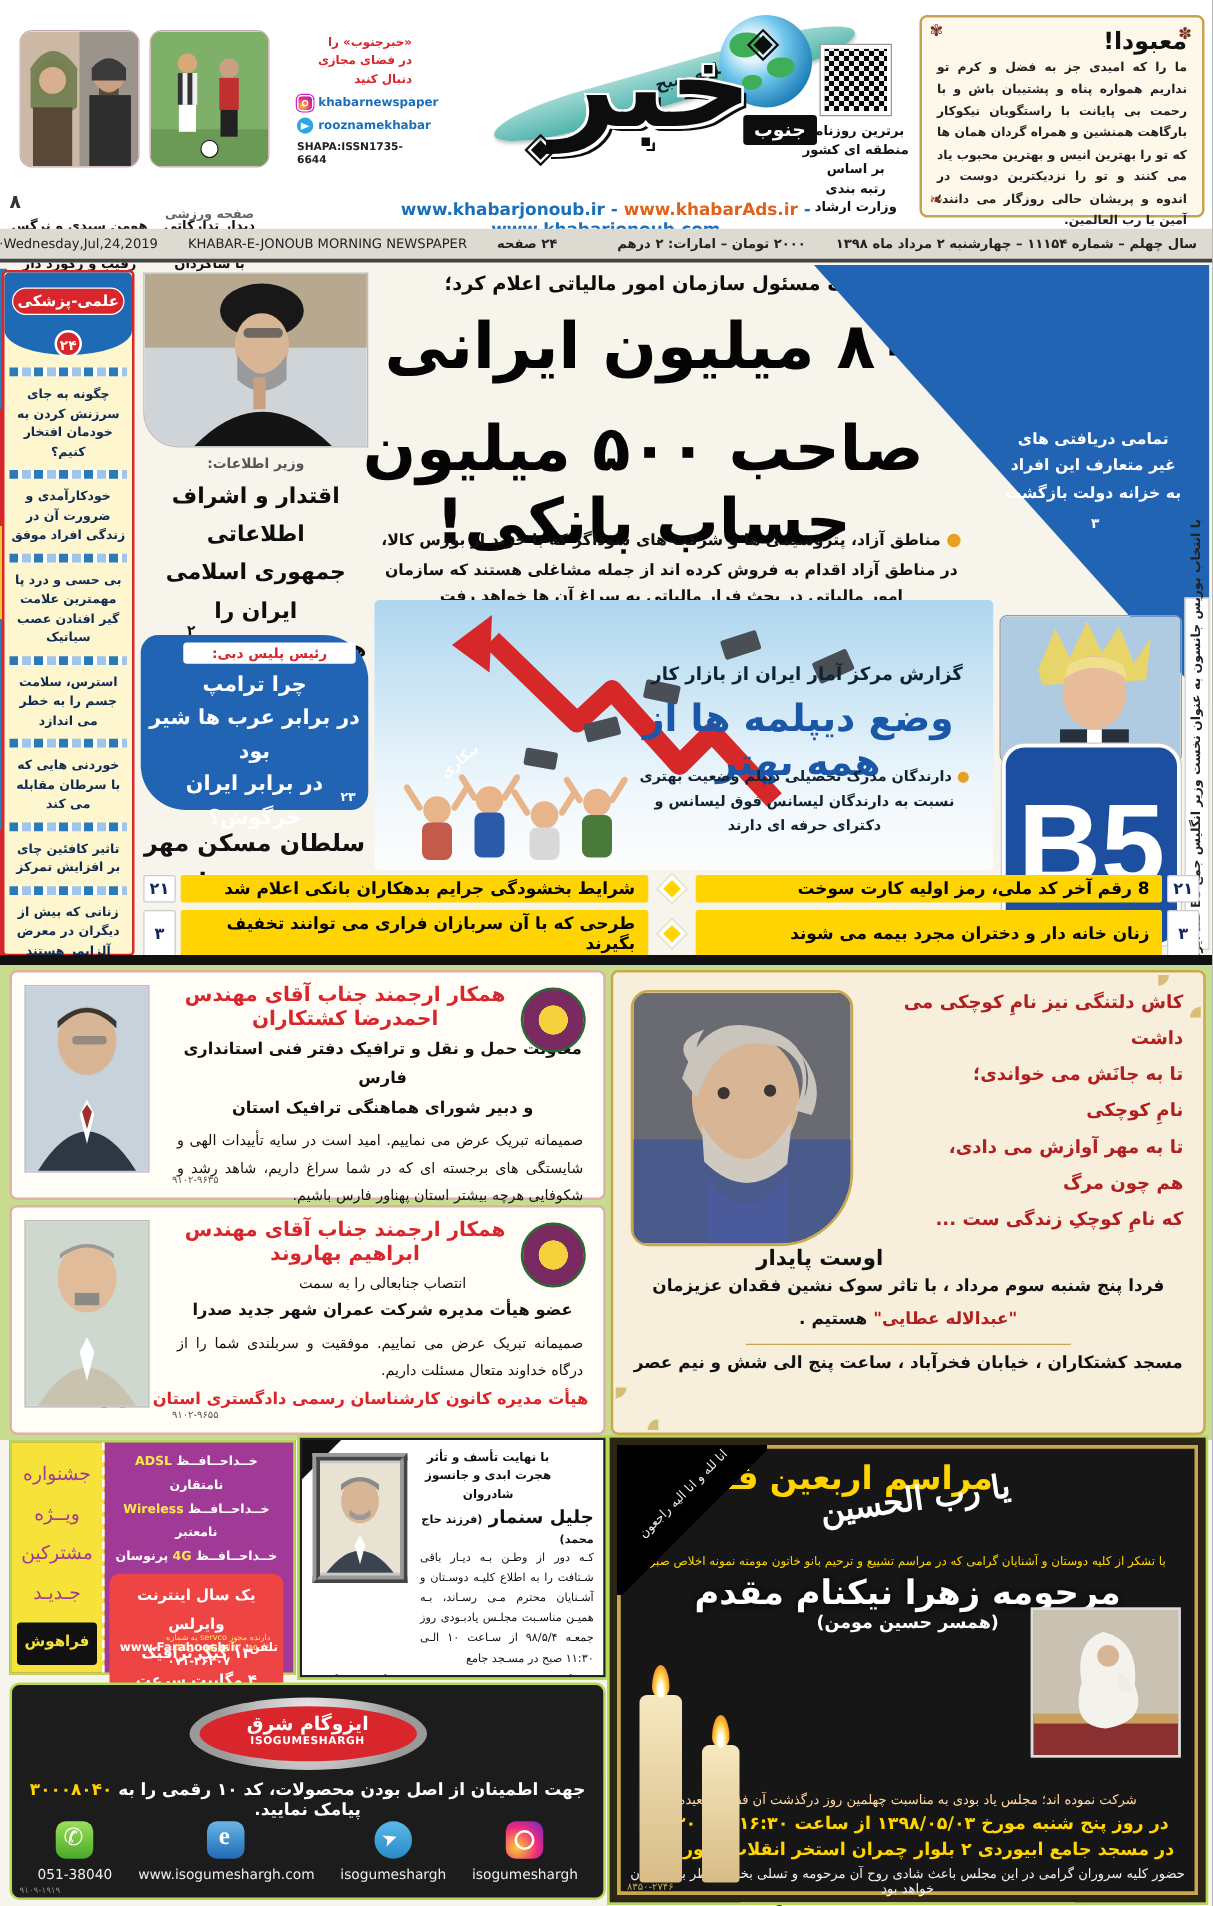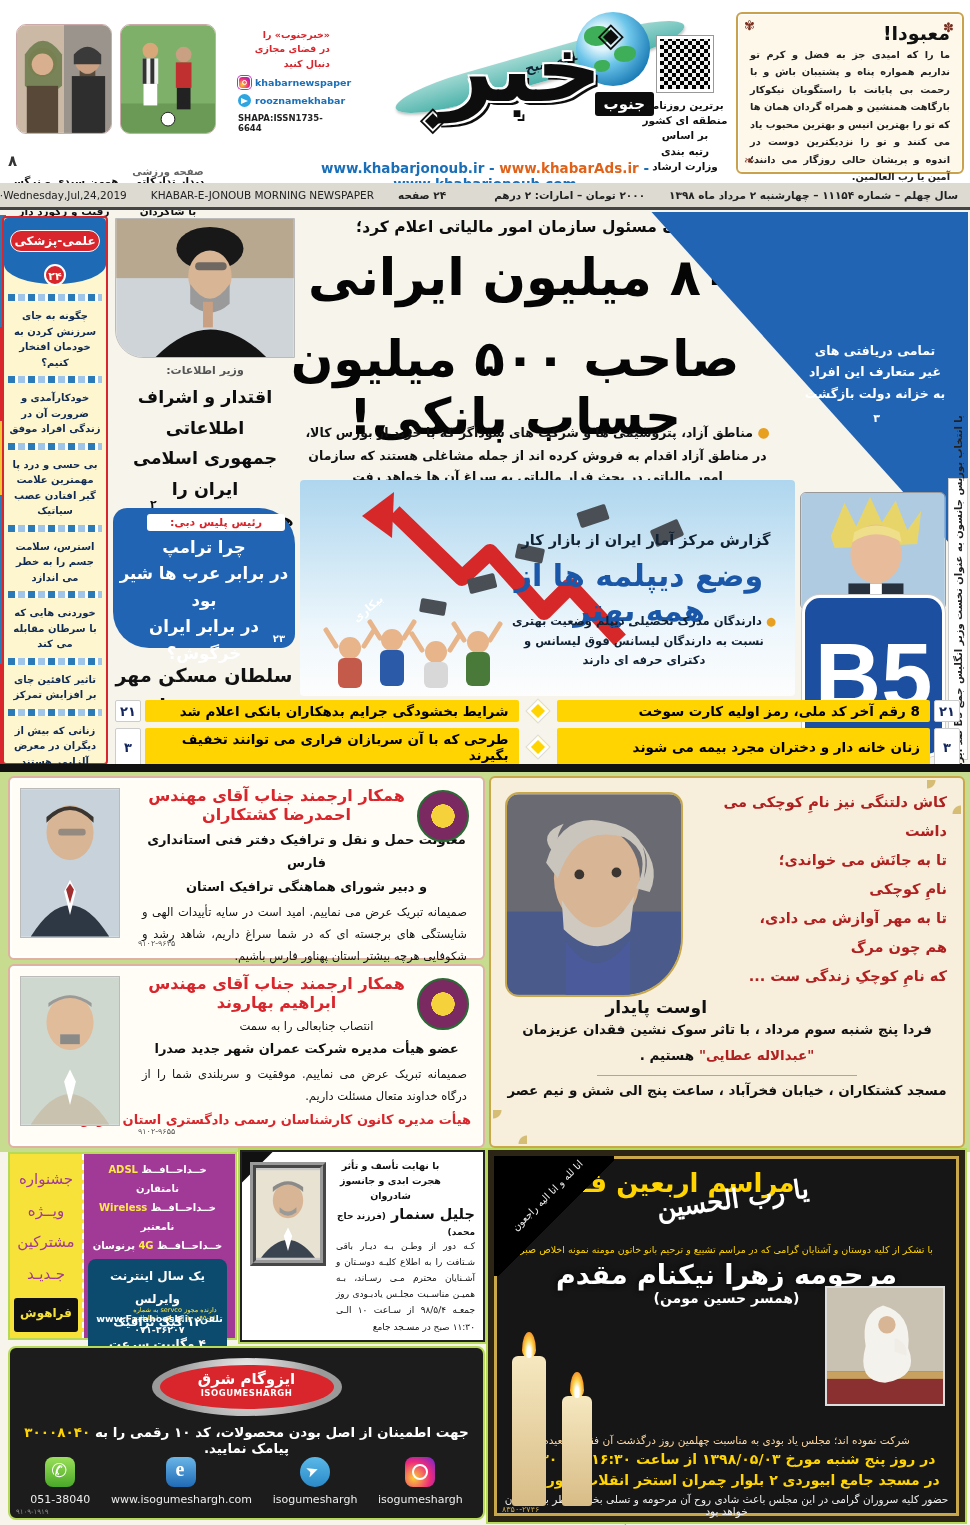--- a/index.html
+++ b/index.html
@@ -169,21 +169,21 @@
   .mem-line{font-size:13.5px;font-weight:bold;text-align:center;line-height:1.9;}
   .mem-name{color:#b02020;}
   .mem-fam{font-size:12px;font-weight:bold;text-align:center;margin-top:3px;}
   .mem-orn{height:6px;margin:2px 90px;border-bottom:1px solid #c9a84c;}
 
   
   .farahoosh{left:8px;top:1152px;width:229px;height:188px;background:#a03a96;border:2px solid #b6d957;display:flex;}
   .fh-left{flex:1;position:relative;padding:6px 6px 0 2px;}
   .fh-bye{color:#fff;font-size:10px;font-weight:bold;line-height:1.9;text-align:center;}
   .fh-bye .en{color:#ffe84a;}
-  .fh-offer{margin:4px 2px 0;background:#0c4a6e;border-radius:8px;color:#fff;text-align:center;
+  .fh-offer{margin:4px 2px 0;background:#ef4444;border-radius:8px;color:#fff;text-align:center;
      font-size:12px;font-weight:bold;padding:6px 2px;line-height:1.9;}
   .fh-price{color:#ffe84a;background:#c62b34;border-radius:8px;display:inline-block;padding:0 10px;}
   .fh-lic{position:absolute;bottom:16px;left:16px;right:4px;color:#ffe84a;font-size:6.5px;text-align:center;padding-left:19px;}
   .fh-web{position:absolute;bottom:3px;left:4px;right:4px;color:#fff;font-size:9.5px;font-weight:bold;text-align:center;direction:ltr;}
   .fh-right{width:74px;background:#f7e23a;border-right:2px dashed #fff;display:flex;flex-direction:column;align-items:center;padding-top:10px;}
   .fh-fest{color:#a03a96;font-size:15px;font-weight:normal;text-align:center;line-height:2.1;}
   .fh-brand{margin-top:8px;background:#111;color:#f7e23a;font-size:12px;font-weight:bold;padding:8px 6px 12px;border-radius:3px;}
 
   .obit{left:240px;top:1150px;width:245px;height:192px;background:#fff;border:2px solid #222;outline:2px solid #b6d957;position:absolute;overflow:hidden;padding:6px 8px;}
   .obit-ribbon{position:absolute;left:-28px;top:-8px;width:80px;height:22px;background:#111;transform:rotate(-45deg);}

